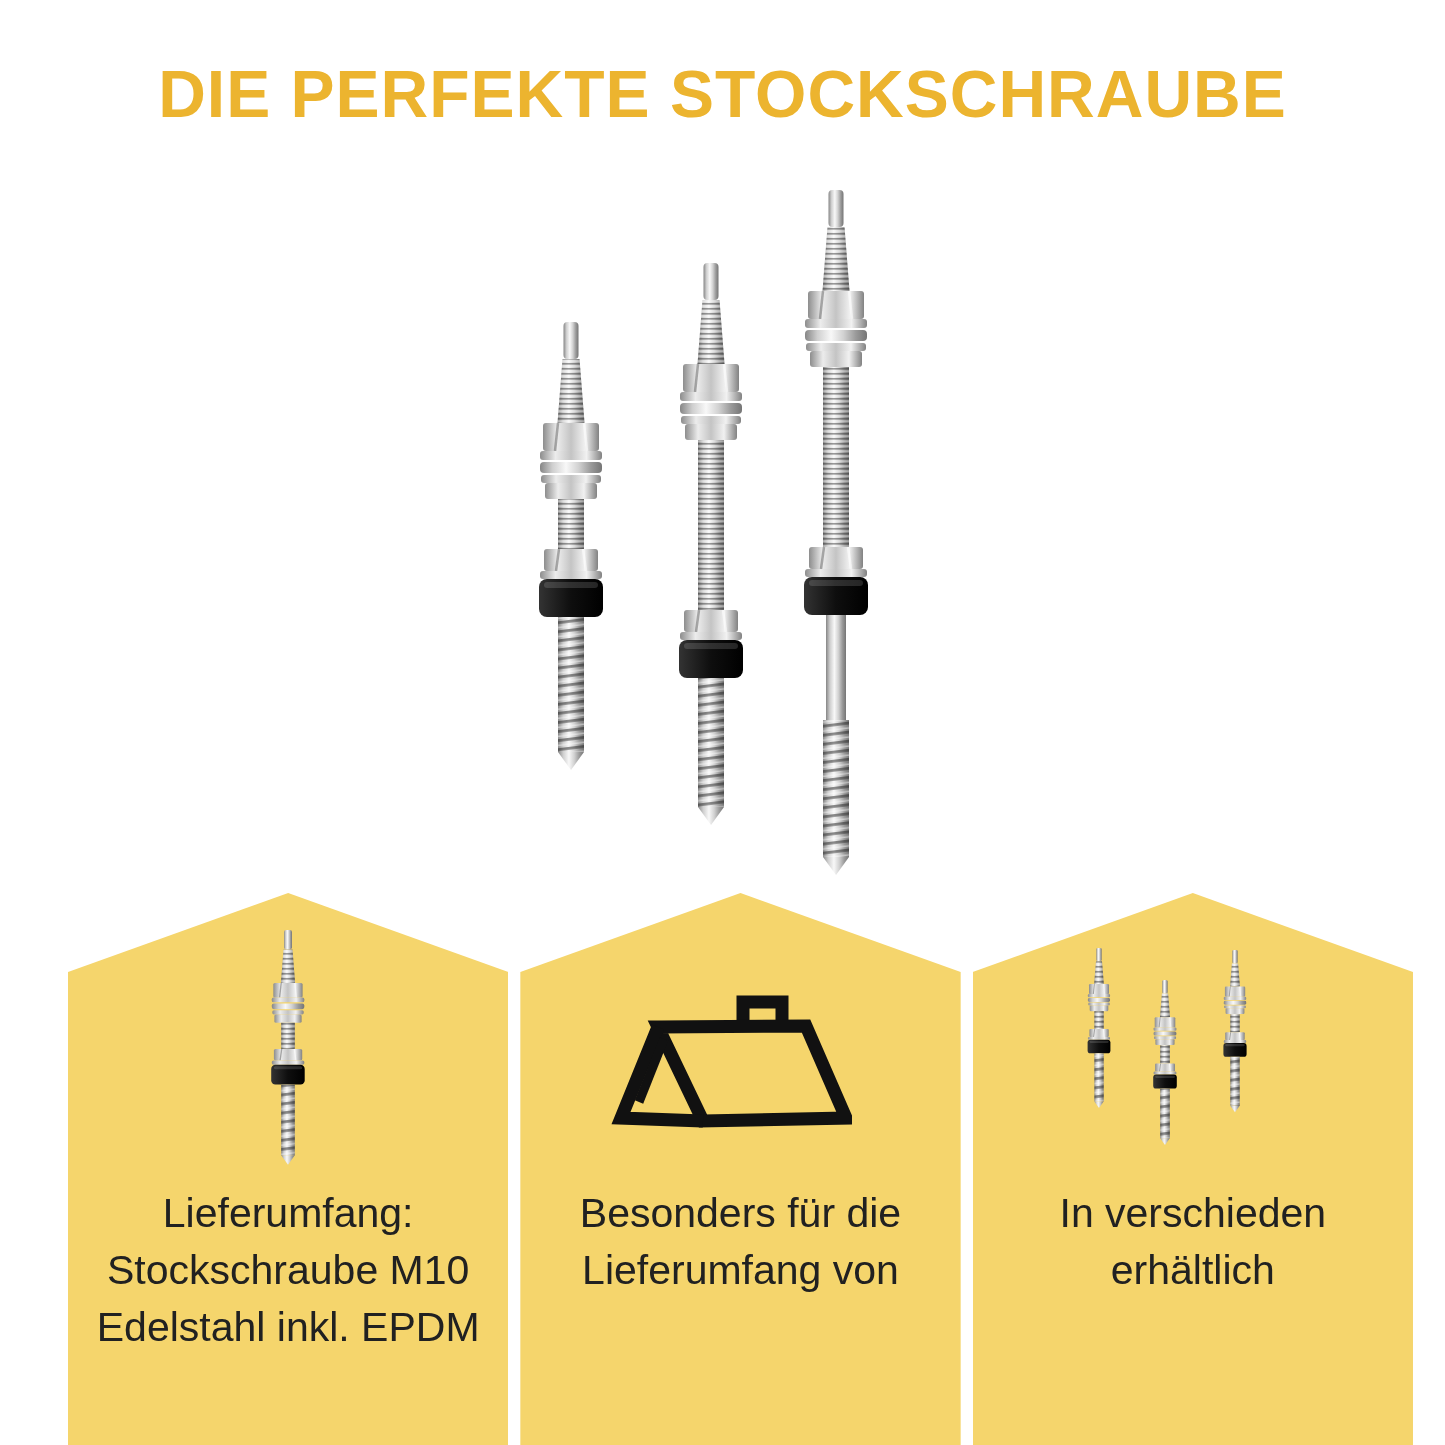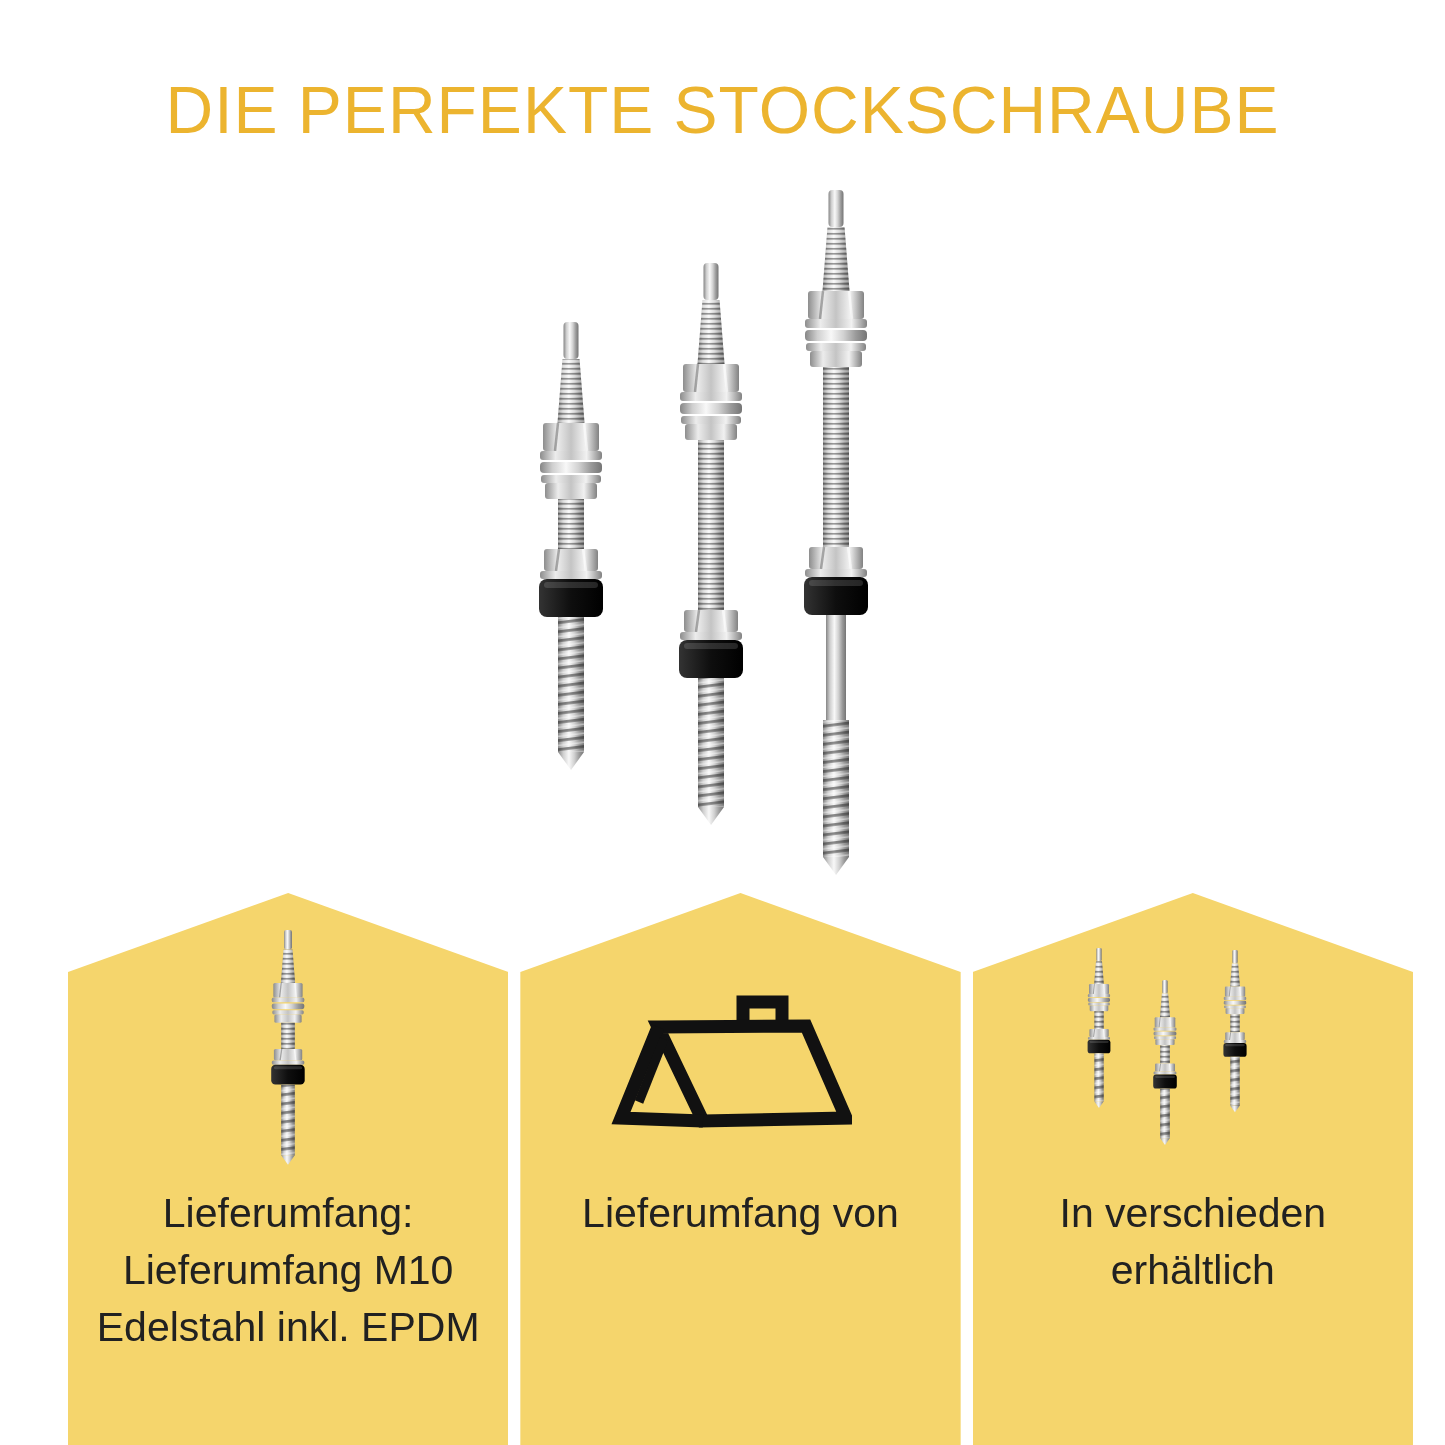--- a/index.html
+++ b/index.html
@@ -9,22 +9,22 @@
     --icon:#111111;
   }
   *{box-sizing:border-box;}
   html,body{margin:0;padding:0;}
   body{
     width:1445px;height:1445px;position:relative;overflow:hidden;
     background:#ffffff;
     font-family:"Liberation Sans", sans-serif;
   }
   h1.title{
-    margin:16px;padding-top:58px;text-align:center;
-    font-size:66px;line-height:1.1;font-weight:normal;
+    margin:0;padding-top:58px;text-align:center;
+    font-size:66px;line-height:1.1;font-weight:bold;
     letter-spacing:1px;color:var(--gold);
     font-family:"Liberation Sans", sans-serif;
   }
   .hero{
     position:absolute;left:500px;top:170px;width:450px;height:720px;
   }
   .panels{
     position:absolute;left:0;right:0;top:893px;bottom:0;
     display:flex;gap:12px;padding:0 32px 0 68px;
   }
@@ -183,37 +183,38 @@
               <rect x="28.2" y="134.7" width="33.5" height="19.9" rx="4.2" fill="url(#gEpdm)"></rect>
               <rect x="30.9" y="136.2" width="28.3" height="3.1" rx="1.6" fill="rgba(255,255,255,.14)"></rect>
               <rect x="38.2" y="154.6" width="13.6" height="70.7" rx="0.0" fill="url(#gMetal)"></rect>
               <rect x="38.2" y="154.6" width="13.6" height="70.7" rx="0.0" fill="url(#pCoarse)"></rect>
               <path d="M 38.2 225.3 L 51.8 225.3 L 45.0 234.8 Z" fill="url(#gMetal)"></path>
             </g>
           </svg>
       </div>
       <div class="panel-text">
         <div>Lieferumfang:</div>
-        <div>Lieferumfang M10</div>
+        <div>Stockschraube M10</div>
         <div>Edelstahl inkl. EPDM</div>
       </div>
     </section>
 
     <section class="panel">
       <div class="panel-icon" id="p2-icon">
         <svg viewBox="0 0 244 140" width="244" height="140">
           <g fill="none" stroke="currentColor" stroke-width="13" stroke-linejoin="miter" stroke-linecap="butt">
             <path d="M 135 38 L 135 12 L 174 12 L 174 38"></path>
             <path d="M 50 37 L 198 36 L 238 128 L 95 131 Z"></path>
             <path d="M 50 37 L 13 128 L 95 131"></path>
             <path d="M 56 49 L 31 112" stroke-width="9"></path>
           </g>
         </svg>
       </div>
       <div class="panel-text">
+        <div>Besonders für die</div>
         <div>Lieferumfang von</div>
       </div>
     </section>
 
     <section class="panel">
       <div class="panel-icon" id="p3-icon">
         <svg id="p3-svg" viewBox="0 0 240 200" width="240" height="200">
             <g>
               <rect x="23.3" y="0.0" width="5.4" height="13.2" rx="1.4" fill="url(#gMetal)"></rect>
               <path d="M 23.0 13.2 L 29.0 13.2 L 30.8 36.1 L 21.2 36.1 Z" fill="url(#gMetal)"></path>

